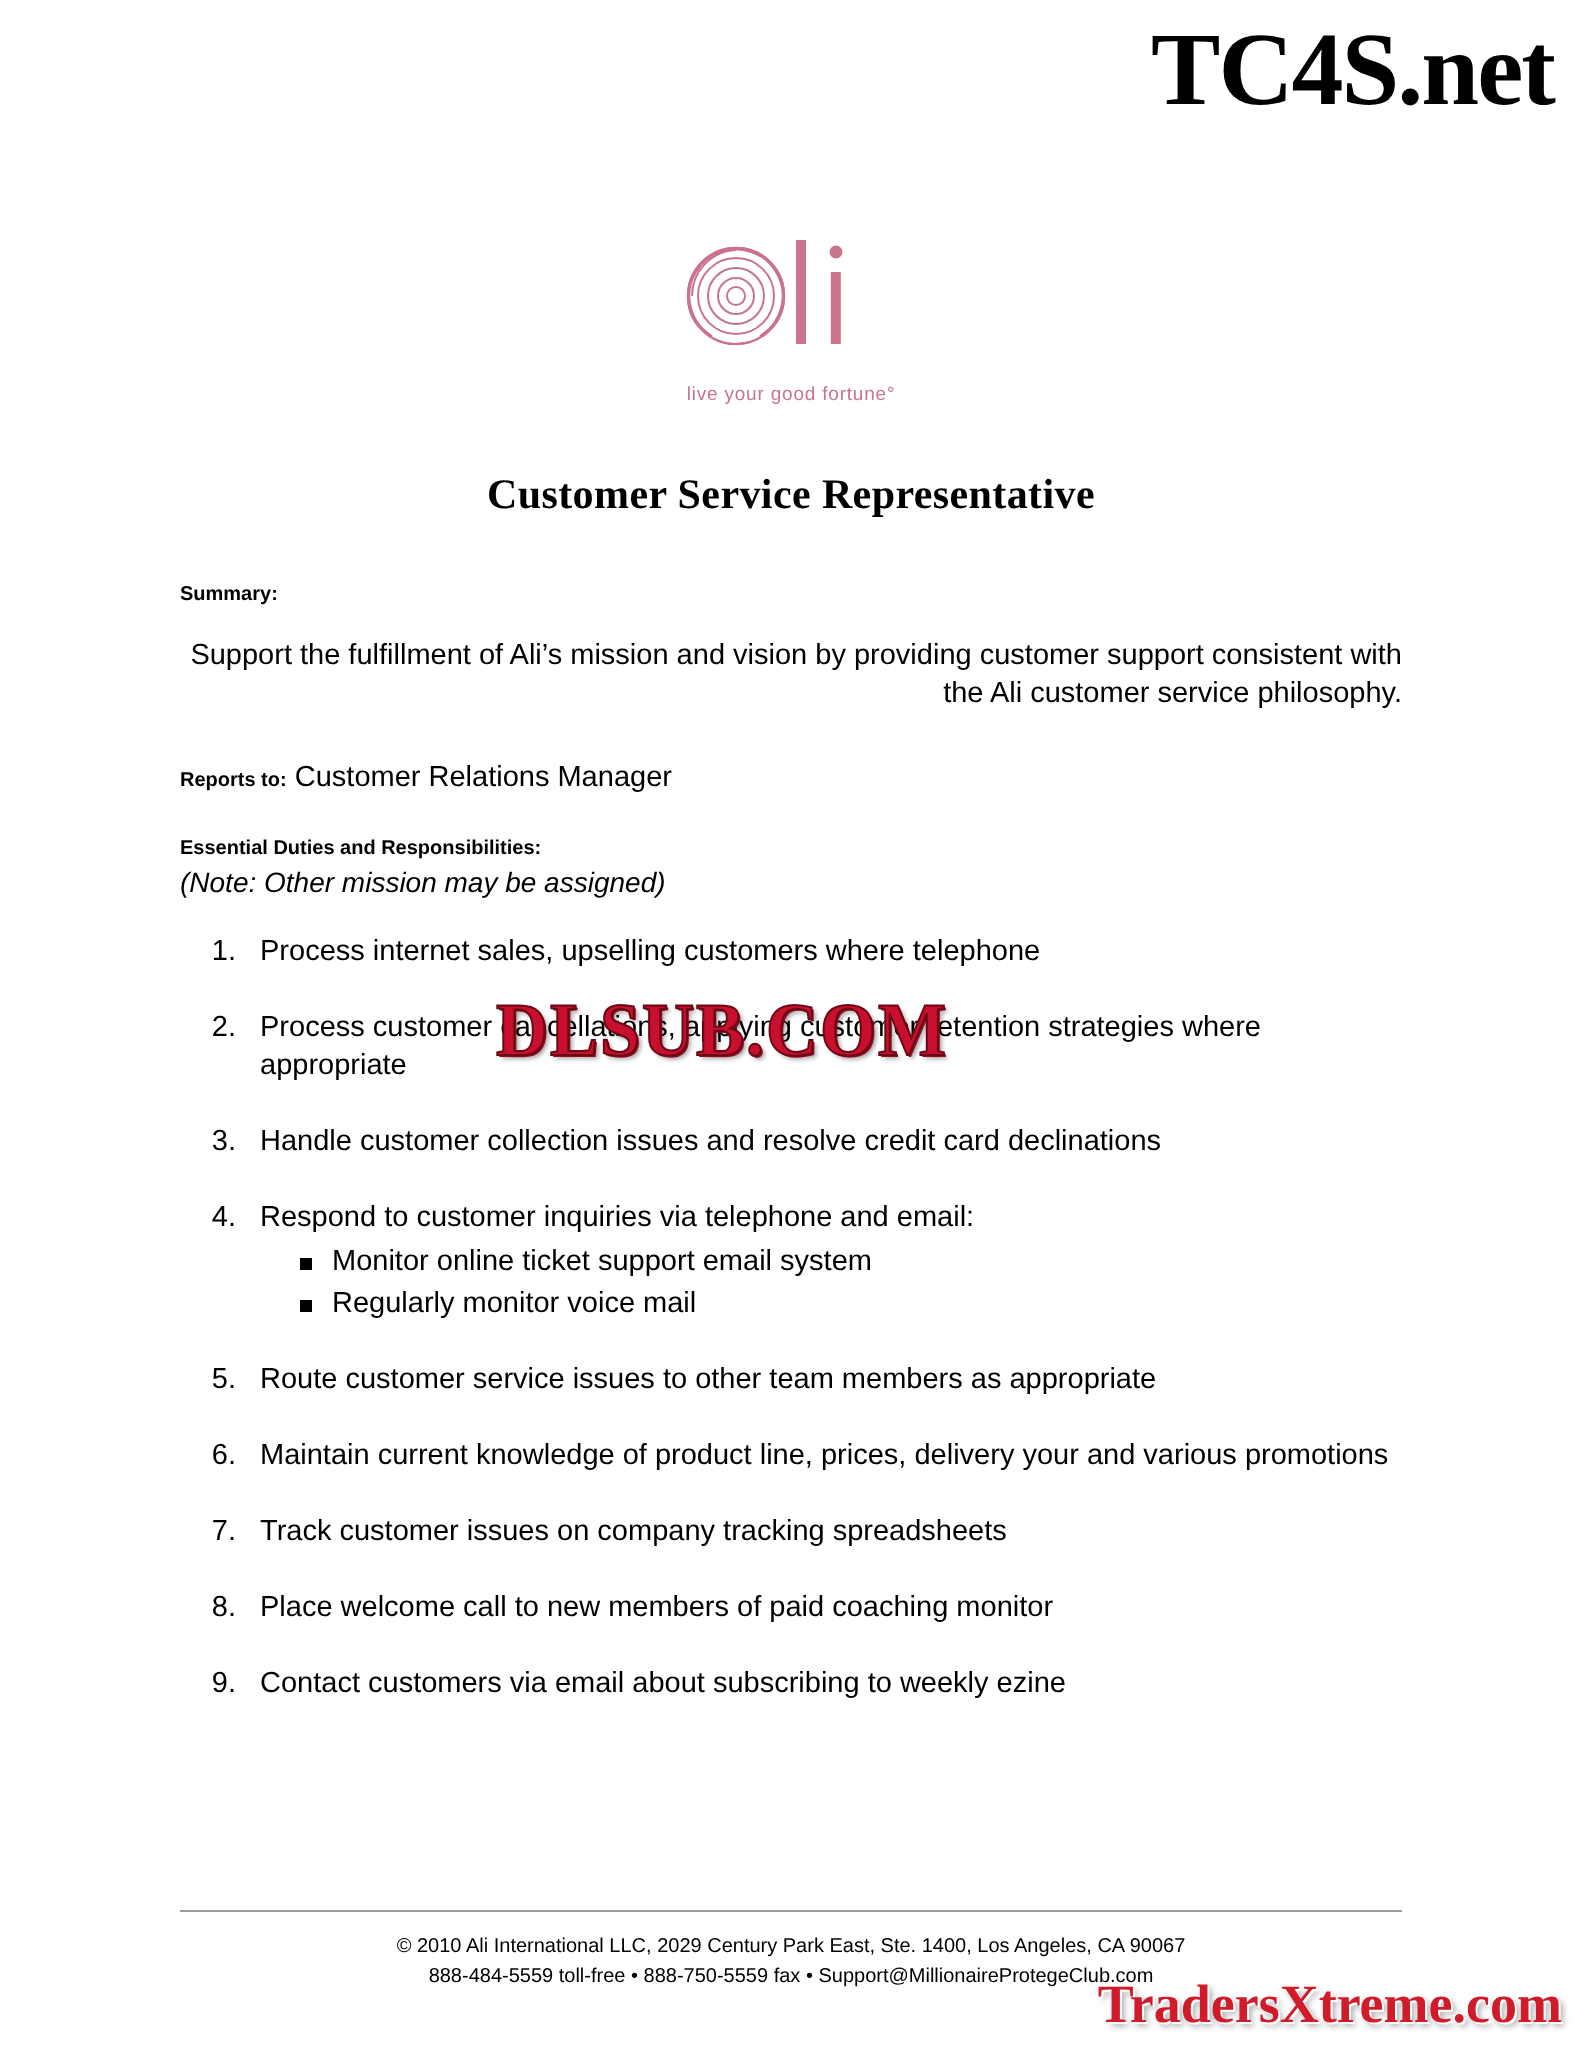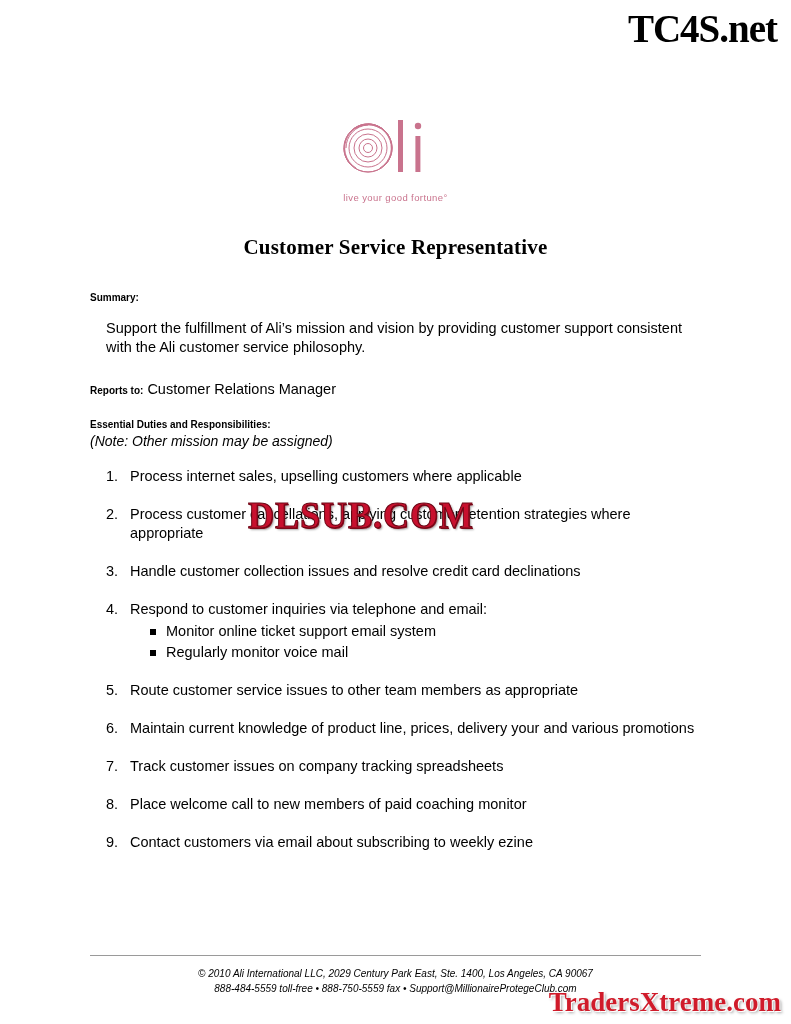--- a/index.html
+++ b/index.html
@@ -16,21 +16,21 @@
     color: #000000;
   }
 
   
   .wm-tc4s {
     position: absolute;
     top: 6px;
     right: 14px;
     font-family: "Liberation Serif", serif;
     font-weight: bold;
-    font-size: 39px;
+    font-size: 52px;
     letter-spacing: -1px;
     color: #000000;
     z-index: 40;
     white-space: nowrap;
   }
   .wm-dlsub {
     position: absolute;
     top: 494px;
     left: 248px;
     z-index: 40;
@@ -98,23 +98,24 @@
     margin: 0 auto;
     padding: 0 90px 0 90px;
   }
 
   .lbl {
     font-weight: bold;
     font-size: 10px;
   }
   .sec-summary { margin-top: 32px; }
   p.para {
-    margin: 16px 0 0 16px;
+    margin: 16px 0 0 0;
     font-size: 14.5px;
     line-height: 1.32;
+    text-align: right;
   }
   .reports {
     margin-top: 24px;
     font-size: 14.5px;
   }
   .reports .val { font-weight: normal; }
 
   .sec-duties { margin-top: 22px; }
   .note {
     margin-top: 3px;
@@ -152,21 +153,20 @@
     height: 6px;
     background: #000;
   }
 
   
   .footer {
     position: absolute;
     left: 90px;
     right: 90px;
     bottom: 28px;
-    font-style: italic;
   }
   .footer hr {
     border: none;
     border-top: 1px solid #9a9a9a;
     margin: 0 0 10px 0;
   }
   .footer .line {
     text-align: center;
     font-size: 10px;
     line-height: 1.5;
@@ -220,21 +220,21 @@
       <span class="lbl">Reports to:</span>
       <span class="val">Customer Relations Manager</span>
     </div>
 
     <div class="sec-duties">
       <div class="lbl">Essential Duties and Responsibilities:</div>
       <div class="note">(Note:  Other mission may be assigned)</div>
 
       <ol class="duties">
         <li>
-          <span>Process internet sales, upselling customers where applicable</span>
+          <span>Process internet sales, upselling customers where telephone</span>
         </li>
         <li>
           <span>Process customer cancellations, applying customer retention strategies where appropriate</span>
         </li>
         <li>
           <span>Handle customer collection issues and resolve credit card declinations</span>
         </li>
         <li>
           <span>Respond to customer inquiries via telephone and email:</span>
           <ul class="sub">

